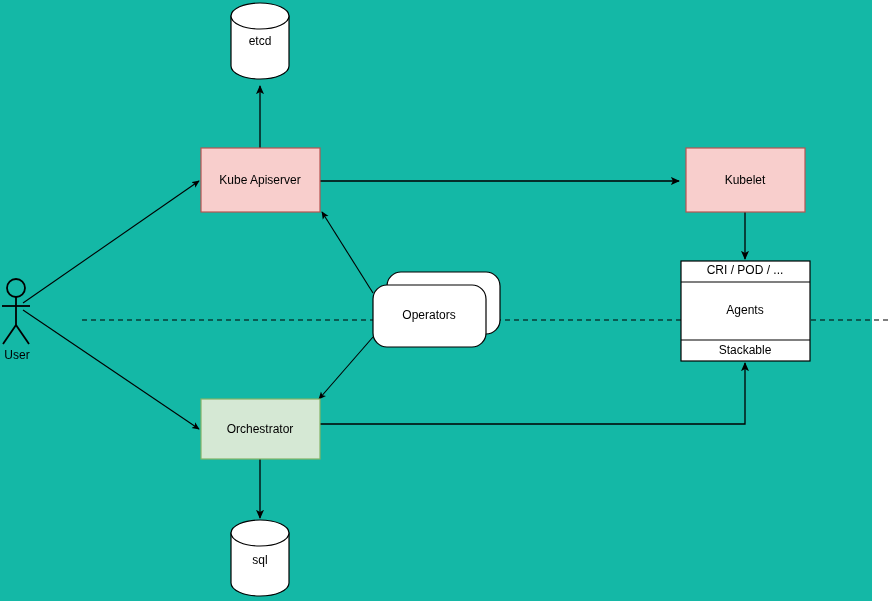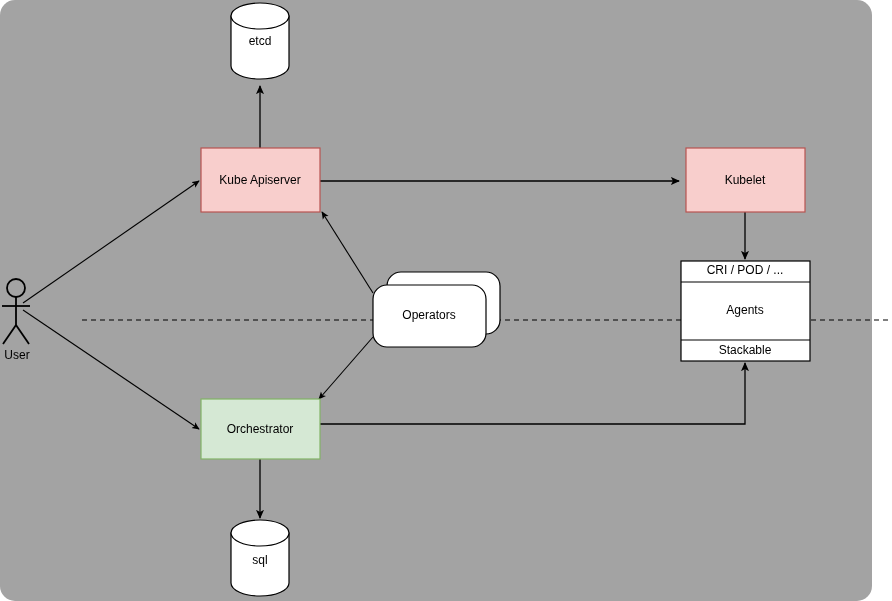--- a/index.html
+++ b/index.html
@@ -10,22 +10,21 @@
   body {
     width: 892px;
     height: 601px;
     overflow: hidden;
     font-family: "Liberation Sans", sans-serif;
   }
   #diagram-canvas {
     position: relative;
     width: 872px;
     height: 601px;
-    background: #a3a3a3;
-    border-radius: 15px;
+    background: #14b8a6;
   }
   svg.diagram {
     display: block;
     width: 892px;
     height: 601px;
   }
   text {
     font-family: "Liberation Sans", sans-serif;
     font-size: 12px;
     fill: #000000;

